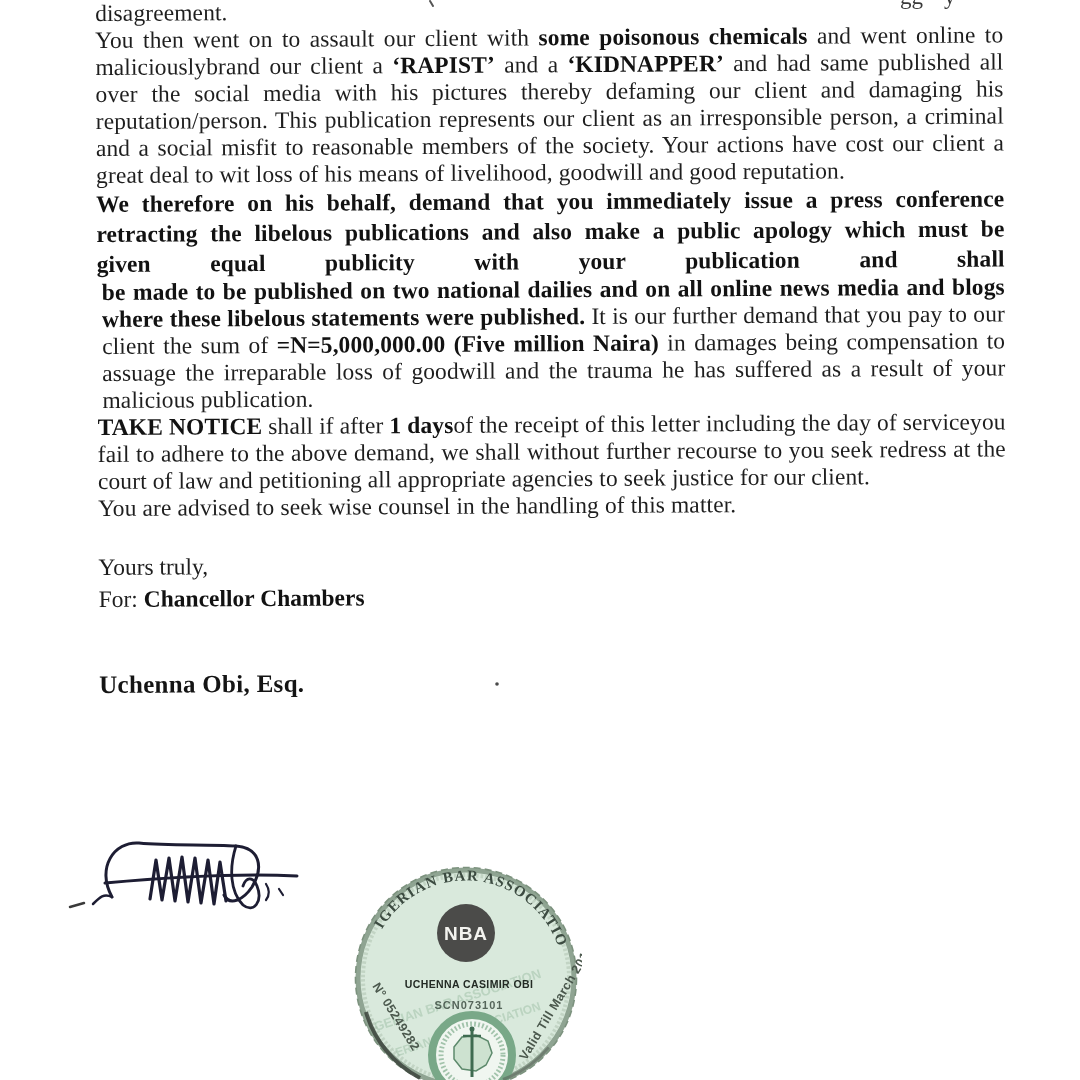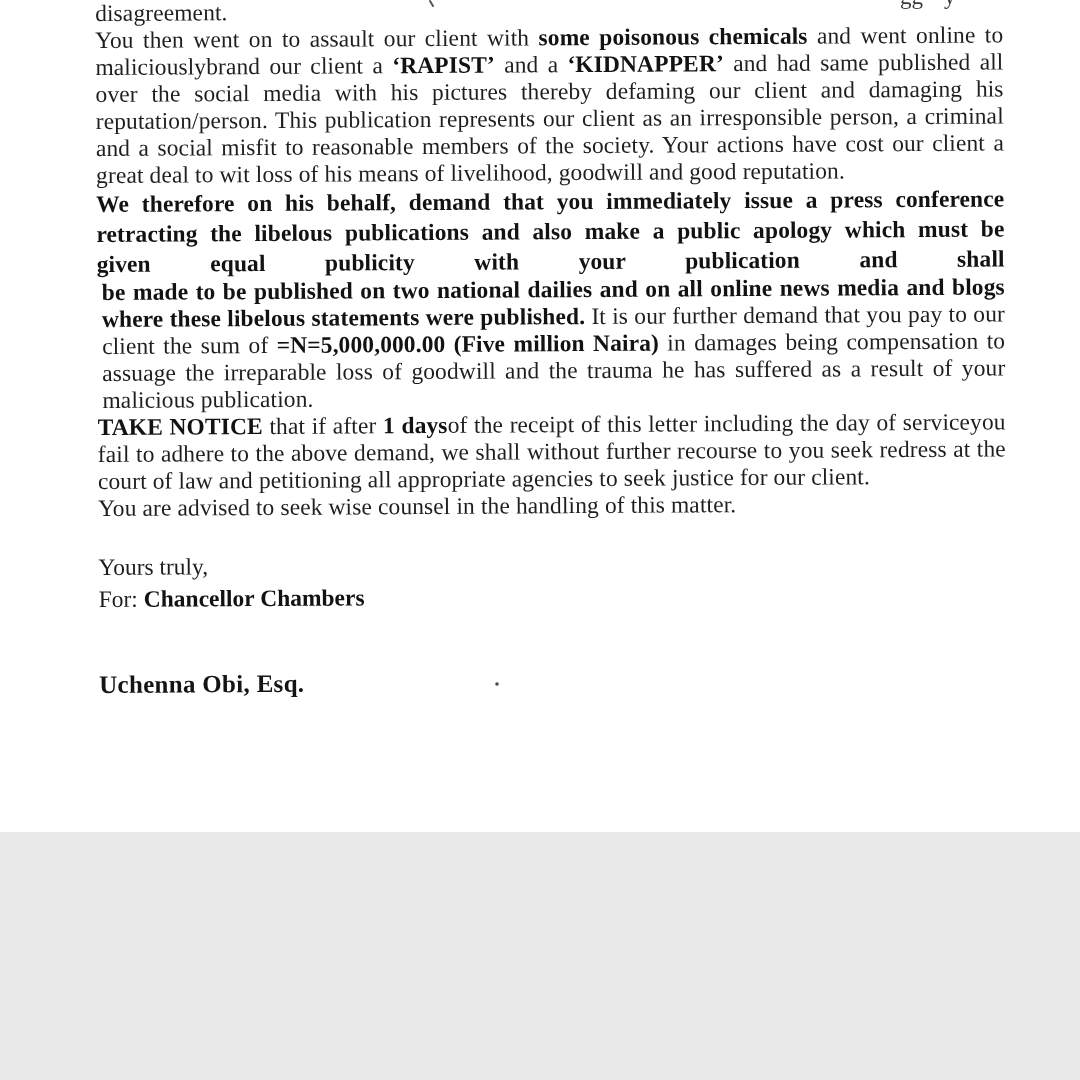--- a/index.html
+++ b/index.html
@@ -1,17 +1,17 @@
 <!DOCTYPE html>
 <html><head>
 <meta charset="utf-8">
 <style>
   html,body{margin:0;padding:0;background:#e9e9e9;}
   .page{
-    position:relative;width:1080px;height:832px;margin:0 auto;
+    position:relative;width:1080px;height:1080px;margin:0 auto;
     background:#ffffff;overflow:hidden;
     font-family:"Liberation Serif", serif;color:#1e1e1e;
   }
   
   .clip-row{position:absolute;top:0;left:0;right:0;height:9px;overflow:hidden;}
   .clip-row .frag{position:absolute;top:-16px;font-size:23px;color:#3a3a3a;}
   
   .letter{
     position:absolute;left:95px;top:0;width:908px;
     transform:rotate(-0.35deg);transform-origin:0 0;
@@ -46,21 +46,21 @@
   <div class="clip-row">
     <span class="frag" style="left:900px">gg</span>
     <span class="frag" style="left:944px">y</span>
   </div>
 
   <div class="letter">
     <p class="remnant"><span>disagreement.</span></p>
     <p class="assault"><span>You then went on to assault our client with </span><span class="b">some poisonous chemicals</span><span> and went online to maliciouslybrand our client a </span><span class="b">‘RAPIST’</span><span> and a </span><span class="b">‘KIDNAPPER’</span><span> and had same published all over the social media with his pictures thereby defaming our client and damaging his reputation/person. This publication represents our client as an irresponsible person, a criminal and a social misfit to reasonable members of the society. Your actions have cost our client a great deal to wit loss of his means of livelihood, goodwill and good reputation.</span></p>
     <p class="demand"><span class="b">We therefore on his behalf, demand that you immediately issue a press conference retracting the libelous publications and also make a public apology which must be given equal publicity with your publication and shall</span></p>
     <p class="publication"><span class="b">be made to be published on two national dailies and on all online news media and blogs where these libelous statements were published.</span><span> It is our further demand that you pay to our client the sum of </span><span class="b">=N=5,000,000.00 (Five million Naira)</span><span> in damages being compensation to assuage the irreparable loss of goodwill and the trauma he has suffered as a result of your malicious publication.</span></p>
-    <p class="notice"><span class="b">TAKE NOTICE</span><span> that if after </span><span class="b">1 days</span><span>of the receipt of this letter including the day of serviceyou fail to adhere to the above demand, we shall without further recourse to you seek redress at the court of law and petitioning all appropriate agencies to seek justice for our client.</span></p>
+    <p class="notice"><span class="b">TAKE NOTICE</span><span> shall if after </span><span class="b">1 days</span><span>of the receipt of this letter including the day of serviceyou fail to adhere to the above demand, we shall without further recourse to you seek redress at the court of law and petitioning all appropriate agencies to seek justice for our client.</span></p>
     <p class="advice"><span>You are advised to seek wise counsel in the handling of this matter.</span></p>
 
     <div class="closing">
       <div>Yours truly,</div>
       <div><span>For: </span><span class="b">Chancellor Chambers</span></div>
     </div>
 
     <div class="signatory">Uchenna Obi, Esq.</div>
   </div>
 

